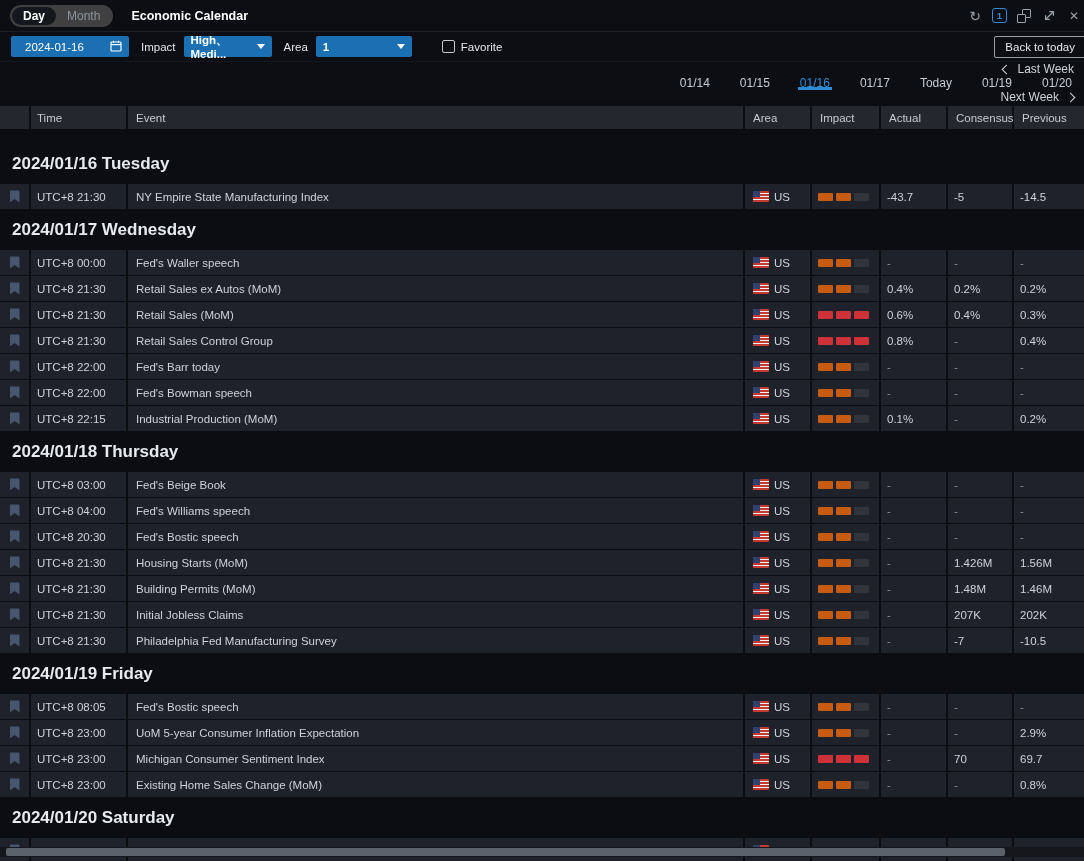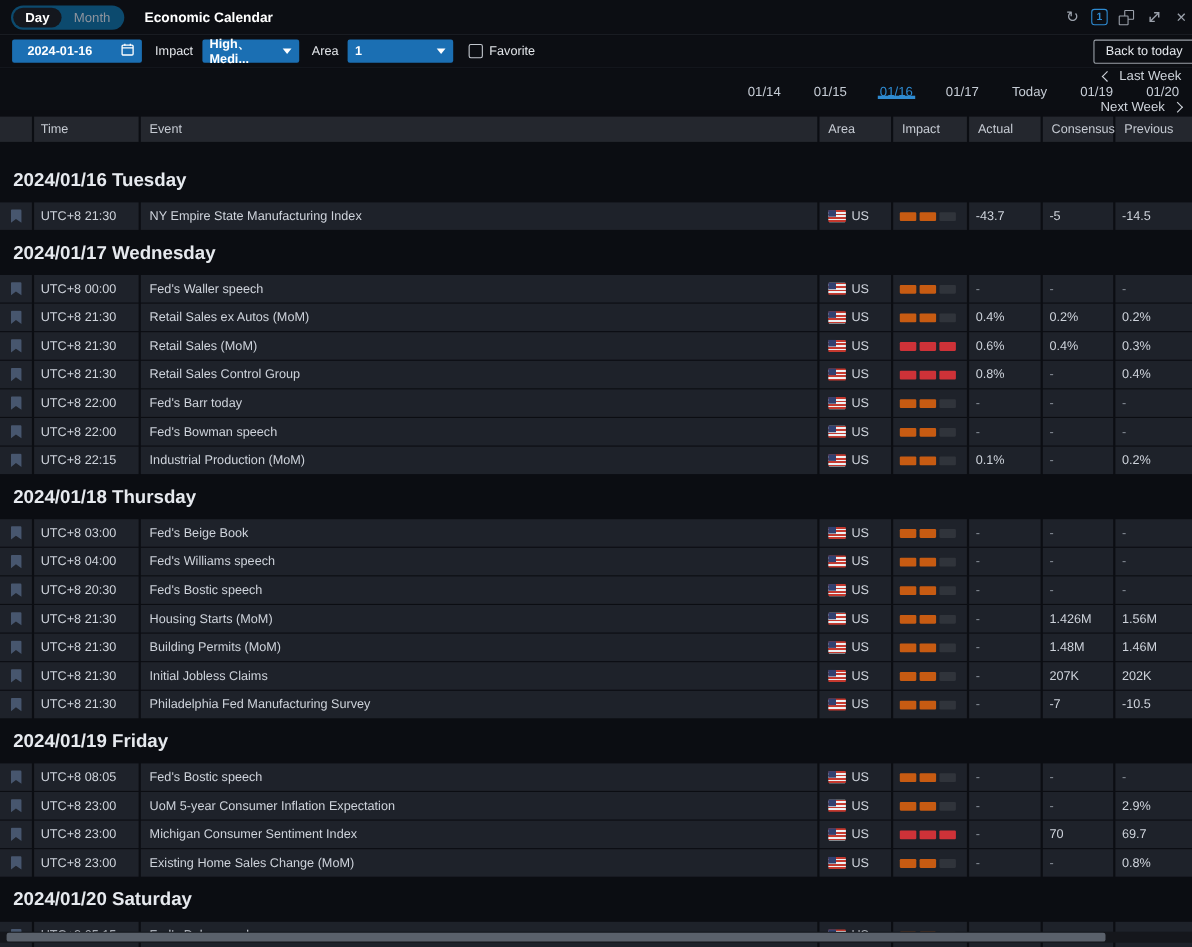--- a/index.html
+++ b/index.html
@@ -11,21 +11,21 @@
     position:relative;
   }
   .app { width:1084px; height:861px; position:relative; overflow:hidden; }
 
   
   .topbar {
     height:32px; display:flex; align-items:center;
     padding:0 8px 0 10px; background:#0c0e13;
     border-bottom:1px solid #1b1e25;
   }
-  .seg { display:flex; align-items:center; background:#0c4a6e; border-radius:12px; padding:2px; }
+  .seg { display:flex; align-items:center; background:#404040; border-radius:12px; padding:2px; }
   .seg-item { font-size:12px; color:#8d939d; padding:2px 11px; border-radius:10px; cursor:pointer; }
   .seg-item.active { background:#14171e; color:#ffffff; font-weight:700; }
   .title { font-size:12.5px; font-weight:700; color:#ffffff; margin-left:18px; }
   .win-icons { margin-left:auto; margin-right:-6px; display:flex; align-items:center; gap:9px; color:#9ba1ab; }
   .wicon { display:flex; align-items:center; justify-content:center; width:16px; height:16px; font-size:13px; cursor:pointer; }
   .wicon.refresh { font-size:14px; }
   .tabbadge {
     width:15px; height:15px; border:1.5px solid var(--accent2,#2e8bd2); border-radius:3px;
     color:var(--accent2,#2e8bd2); font-size:9.5px; font-weight:700; line-height:1;
   }
@@ -37,33 +37,33 @@
 
   
   .filterbar {
     height:30px; display:flex; align-items:center; gap:12px;
     padding-left:11px; background:#0c0e13; position:relative;
     border-bottom:1px solid #15181e;
   }
   .datefield {
     width:118px; height:21px; background:var(--accent,#1b6fb3); border-radius:2px;
     display:flex; align-items:center; justify-content:space-between;
-    padding:0 7px 0 14px; color:#fff; font-size:11.5px; font-weight:700; cursor:pointer;
+    padding:0 7px 0 14px; color:#fff; font-size:11.5px; font-weight:400; cursor:pointer;
   }
   .flabel { font-size:11.5px; color:#e3e6ea; }
   .select {
     height:21px; background:var(--accent,#1b6fb3); border-radius:2px;
     display:flex; align-items:center; justify-content:space-between;
     padding:0 7px; color:#fff; font-size:11.5px; font-weight:700; cursor:pointer;
     margin-left:-4px;
   }
   .select.impact { width:88px; }
   .select.area { width:96px; }
   .caret { width:0; height:0; border-left:4.5px solid transparent; border-right:4.5px solid transparent; border-top:5.5px solid #ffffff; margin-left:6px; }
-  .fav { display:flex; align-items:center; gap:6px; font-size:11.5px; color:#e3e6ea; cursor:pointer; margin-left:2px; }
+  .fav { display:flex; align-items:center; gap:6px; font-size:11.5px; color:#e3e6ea; cursor:pointer; margin-left:18px; }
   .cb { width:13px; height:13px; border:1.5px solid #c3c8cf; border-radius:2px; background:transparent; }
   .back-btn {
     position:absolute; right:-2px; top:4px; height:22px;
     background:transparent; border:1px solid #9aa0a8; border-radius:2px;
     color:#e6e9ee; font-size:11.5px; padding:0 10px; cursor:pointer;
     font-family:inherit;
   }
 
   
   .weekbar {

